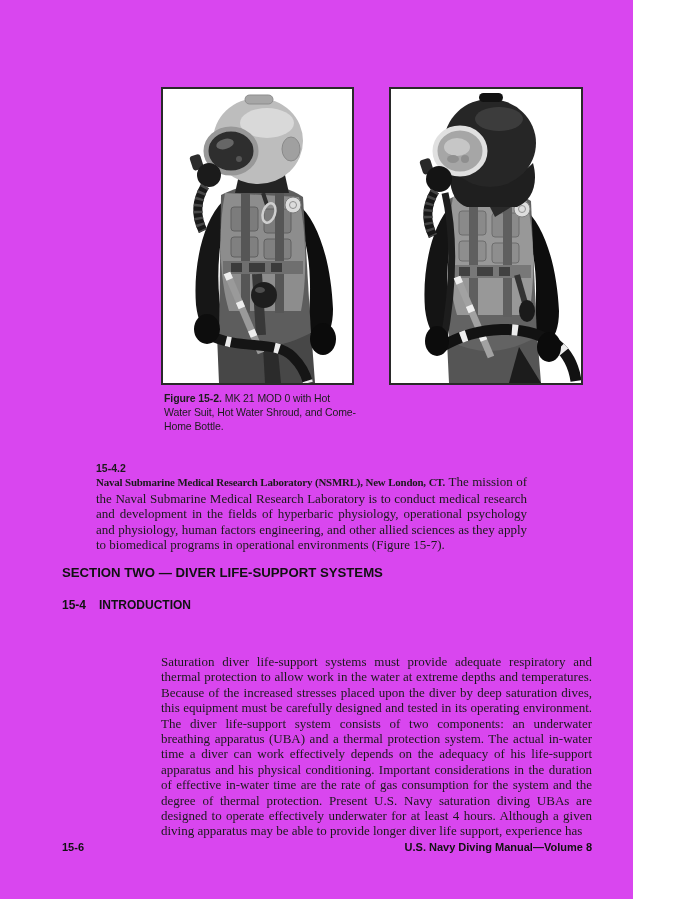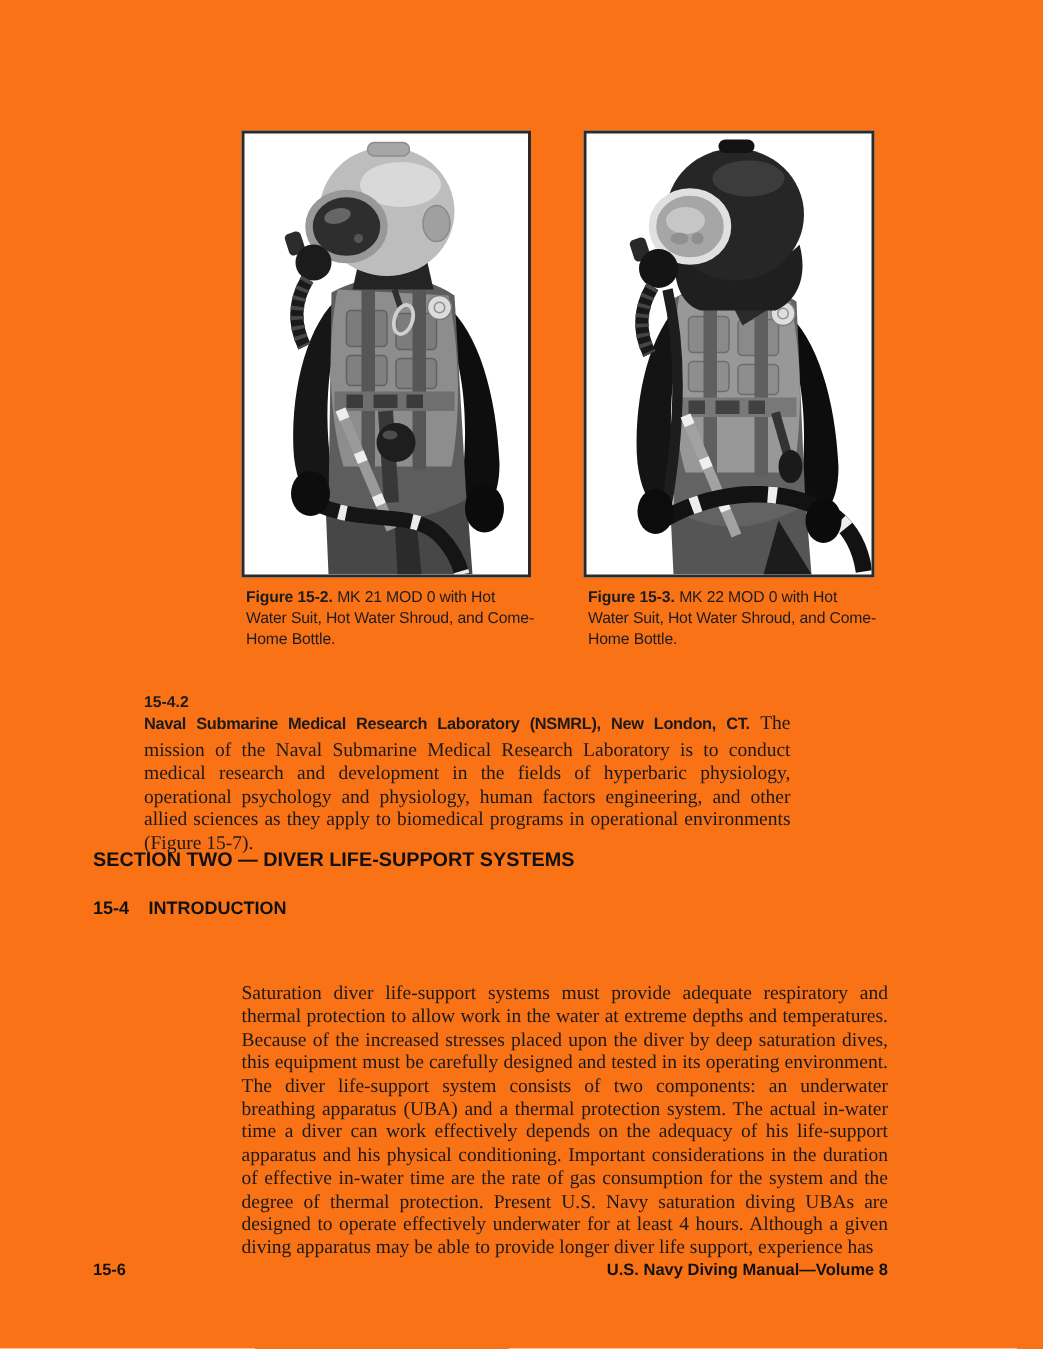--- a/index.html
+++ b/index.html
@@ -1,17 +1,17 @@
 <!DOCTYPE html>
 <html><head>
 <meta charset="utf-8">
 <style>
   html,body { margin:0; padding:0; background:#ffffff; }
   .page {
-    position:relative; width:695px; height:899px; background:#f97316;
+    position:relative; width:633px; height:899px; background:#d946ef;
     font-family:"Liberation Sans", sans-serif; color:#1a1a1a; overflow:hidden;
   }
   
   .photo-frame {
     position:absolute; top:87px; width:193px; height:298px;
     border:2px solid #2a2a2a; box-sizing:border-box; background:#ffffff;
   }
   .photo-frame.left  { left:161px; }
   .photo-frame.right { left:389px; width:194px; }
   .photo-frame svg { display:block; }
@@ -23,21 +23,21 @@
   .caption.right { left:392px; }
   .cap-label { font-weight:bold; margin-right:3px; }
   
   .numbered-para { position:absolute; top:460px; left:96px; width:496px; display:flex;flex-direction:column; }
   .para-number  { flex:none; width:65px; font-weight:bold; font-size:10.5px; padding-top:2px; }
   .para-body {
     width:431px; font-family:"Liberation Serif", serif; font-size:13px;
     line-height:15.6px; text-align:justify; margin:0;
   }
   .para-lead {
-    font-family:Liberation Sans, sans-serif; font-weight:bold;
+    font-family:Liberation Serif, serif; font-weight:bold;
     font-size:10.9px; letter-spacing:-0.2px;
   }
   
   .section-heading {
     position:absolute; top:565px; left:62px; margin:0;
     font-size:13.2px; font-weight:bold; color:#111111; white-space:nowrap;
   }
   .subsection { position:absolute; top:598px; left:62px; margin:0; font-size:12px; font-weight:bold; color:#111111; }
   .sub-num { margin-right:13px; }
   
@@ -182,23 +182,20 @@
         <circle cx="48" cy="90" r="13" fill="#141414"></circle>
         <path d="M44,102 C35,117 35,133 42,147" fill="none" stroke="#181818" stroke-width="9"></path>
         <path d="M44,102 C35,117 35,133 42,147" fill="none" stroke="#454545" stroke-width="9" stroke-dasharray="2.5 4"></path>
       </g>
     </svg>
   </div>
 
   <div class="caption left">
     <span class="cap-label">Figure 15-2.</span><span class="cap-text">MK 21 MOD 0 with Hot Water Suit, Hot Water Shroud, and Come-Home Bottle.</span>
   </div>
-  <div class="caption right">
-    <span class="cap-label">Figure 15-3.</span><span class="cap-text">MK 22 MOD 0 with Hot Water Suit, Hot Water Shroud, and Come-Home Bottle.</span>
-  </div>
 
   <div class="numbered-para">
     <div class="para-number">15-4.2</div>
     <p class="para-body"><span class="para-lead">Naval Submarine Medical Research Laboratory (NSMRL), New London, CT.</span> <span>The mission of the Naval Submarine Medical Research Laboratory is to conduct medical research and development in the fields of hyperbaric physiology, operational psychology and physiology, human factors engineering, and other allied sciences as they apply to biomedical programs in operational environments (Figure 15-7).</span></p>
   </div>
 
   <h1 class="section-heading">SECTION TWO — DIVER LIFE-SUPPORT SYSTEMS</h1>
 
   <h2 class="subsection">
     <span class="sub-num">15-4</span><span class="sub-title">INTRODUCTION</span>

